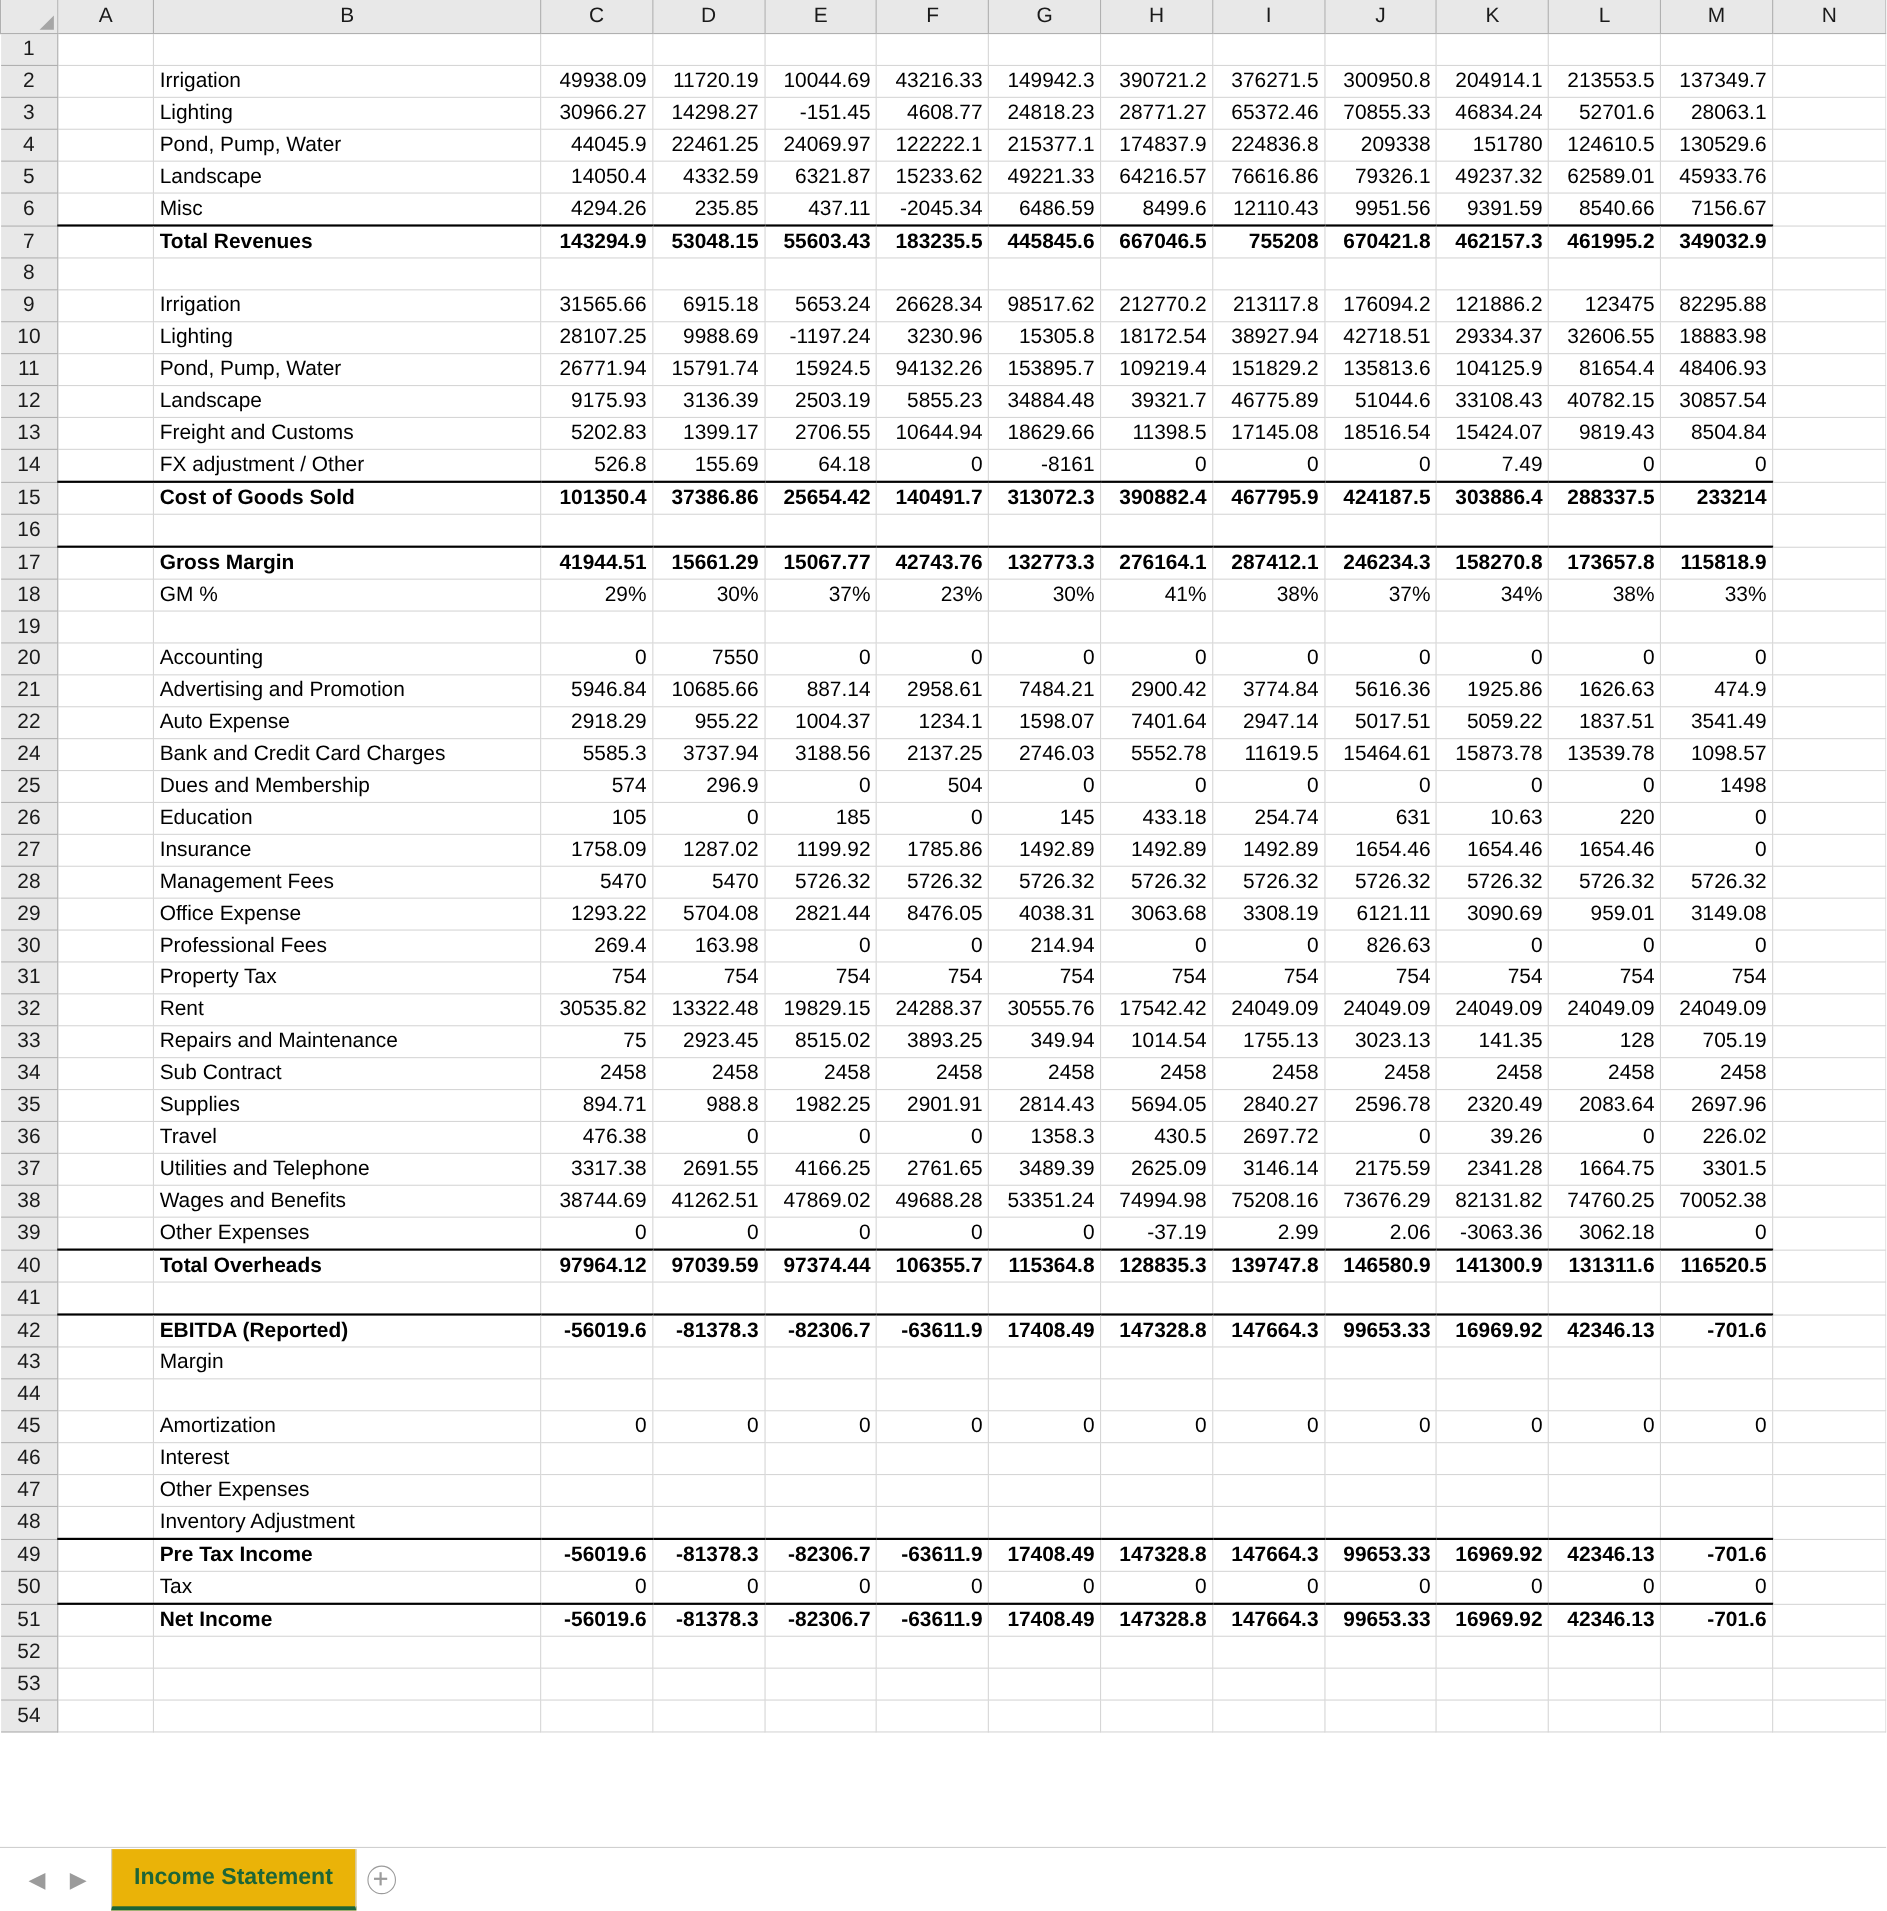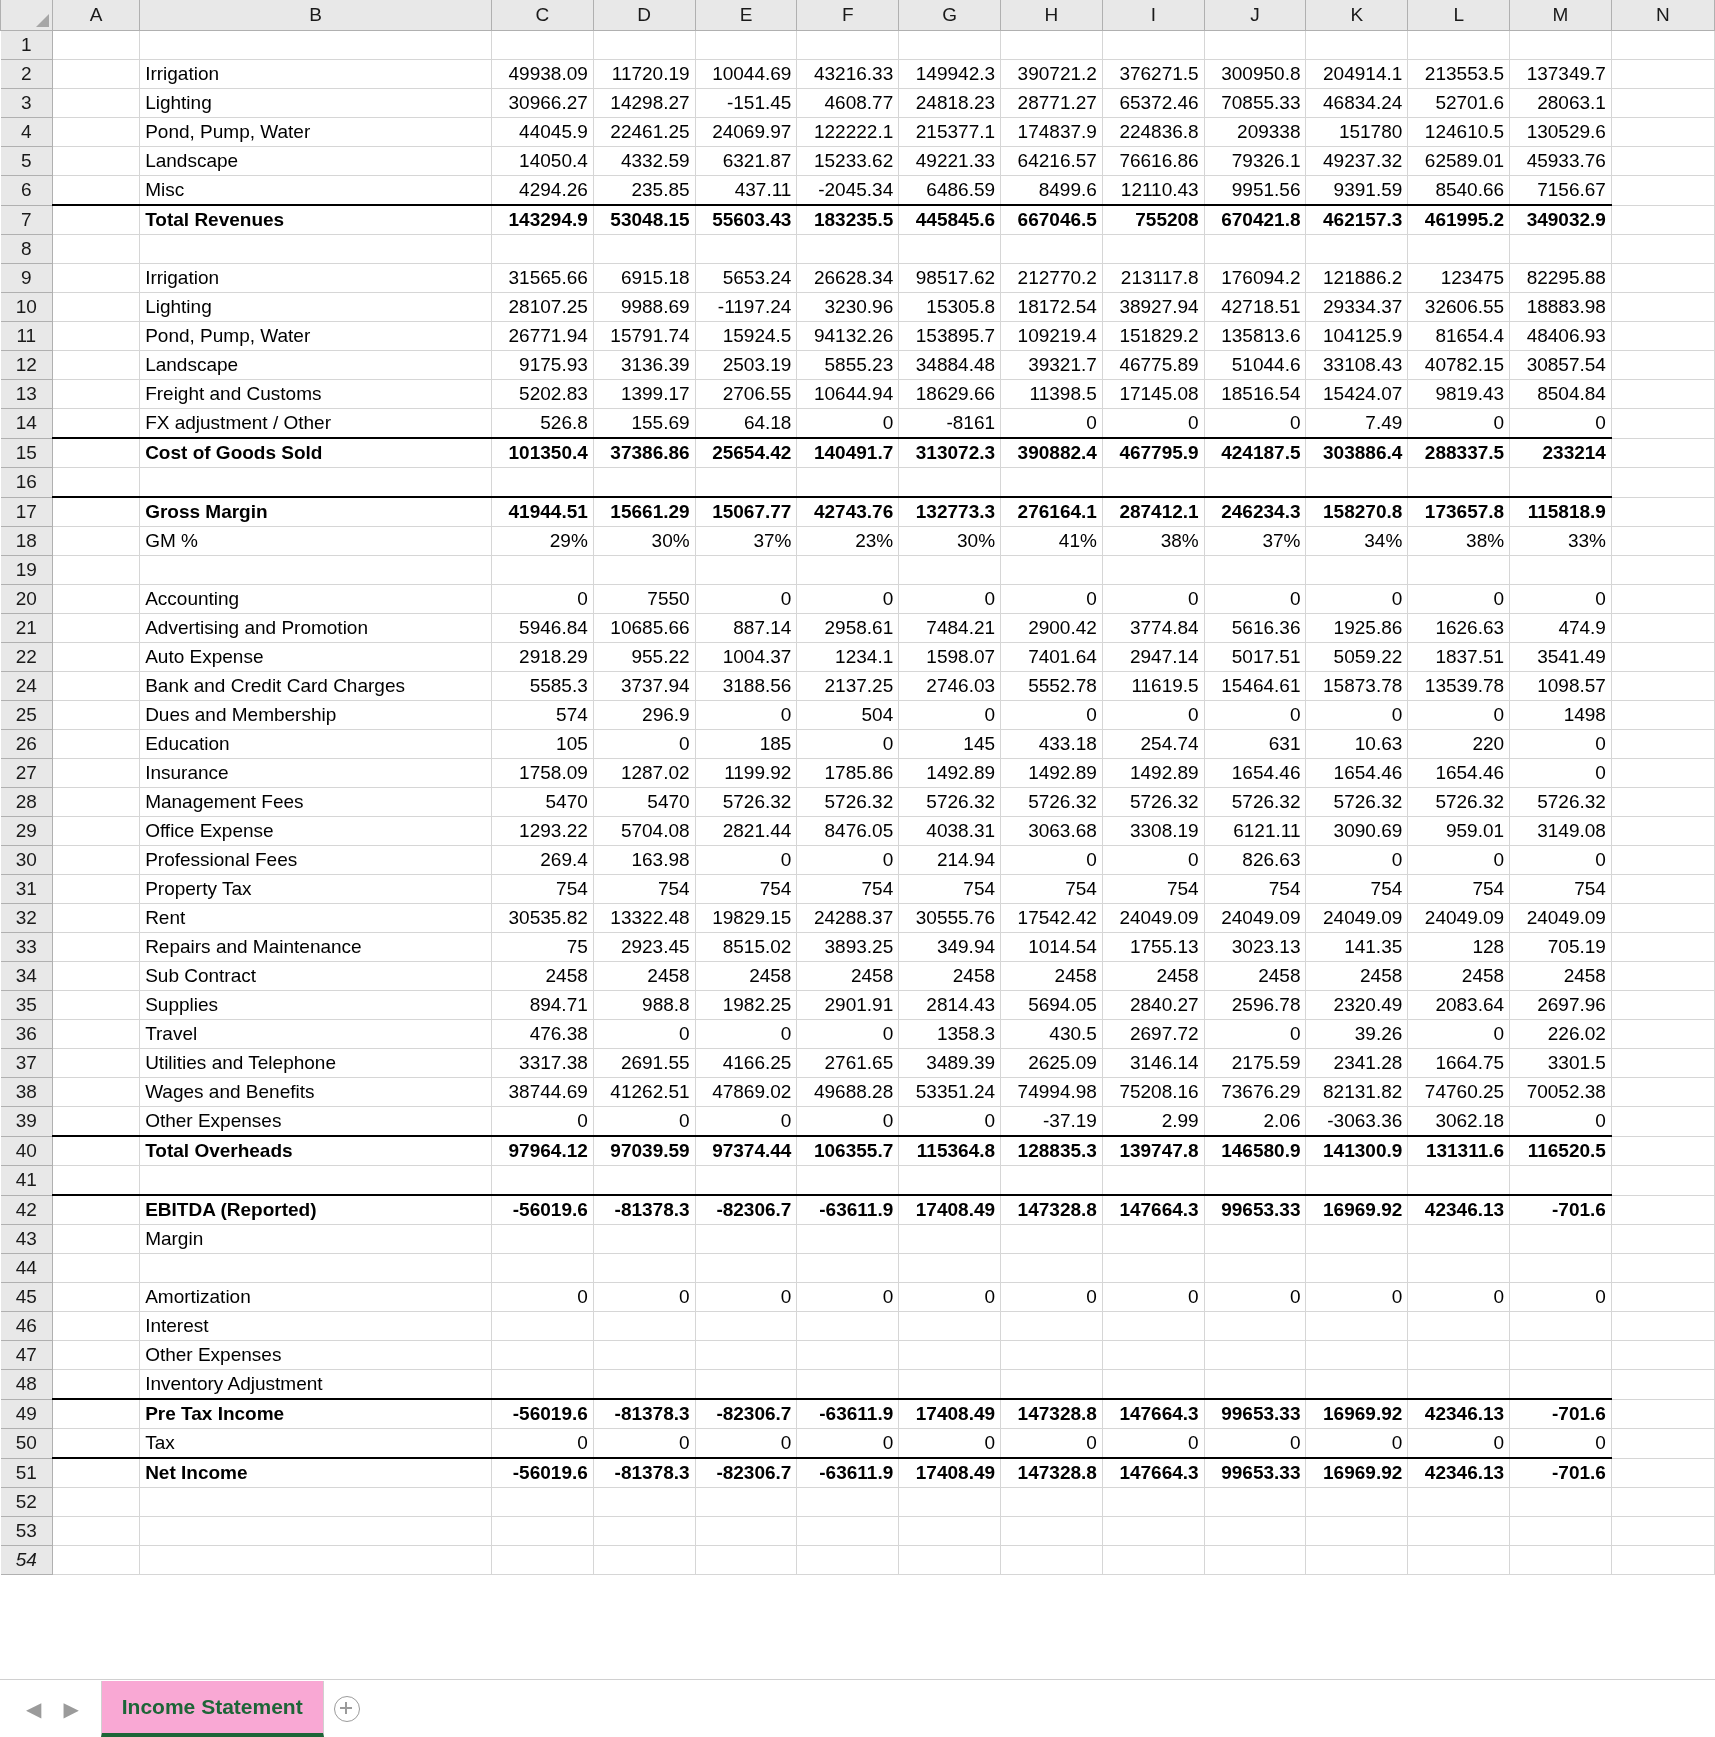--- a/index.html
+++ b/index.html
@@ -111,21 +111,21 @@
     user-select: none;
   }
   .sheettab {
     height: 56px;
     display: flex;
     align-items: center;
     padding: 0 20px;
     font-size: 21px;
     font-weight: bold;
     color: #1d6537;
-    background: #f9a8d4;
+    background: #eab308;
     border-left: 1px solid #d0d0d0;
     border-right: 1px solid #d0d0d0;
     border-bottom: 4px solid #1d6537;
     box-sizing: border-box;
   }
   .addsheet {
     width: 46px;
     height: 56px;
     display: flex;
     align-items: center;
@@ -1070,21 +1070,21 @@
             <td class="cell num"></td>
             <td class="cell num"></td>
             <td class="cell num"></td>
             <td class="cell num"></td>
             <td class="cell num"></td>
             <td class="cell num"></td>
             <td class="cell num"></td>
             <td class="cell num"></td>
             <td class="cell num"></td>
           </tr>
-          <tr style="height: 14px; font-style: italic;">
+          <tr style="height: 14px;">
             <td class="rownum">54</td>
             <td class="cell lbl colA"></td>
             <td class="cell lbl leftedgeB"></td>
             <td class="cell num"></td>
             <td class="cell num"></td>
             <td class="cell num"></td>
             <td class="cell num"></td>
             <td class="cell num"></td>
             <td class="cell num"></td>
             <td class="cell num"></td>

